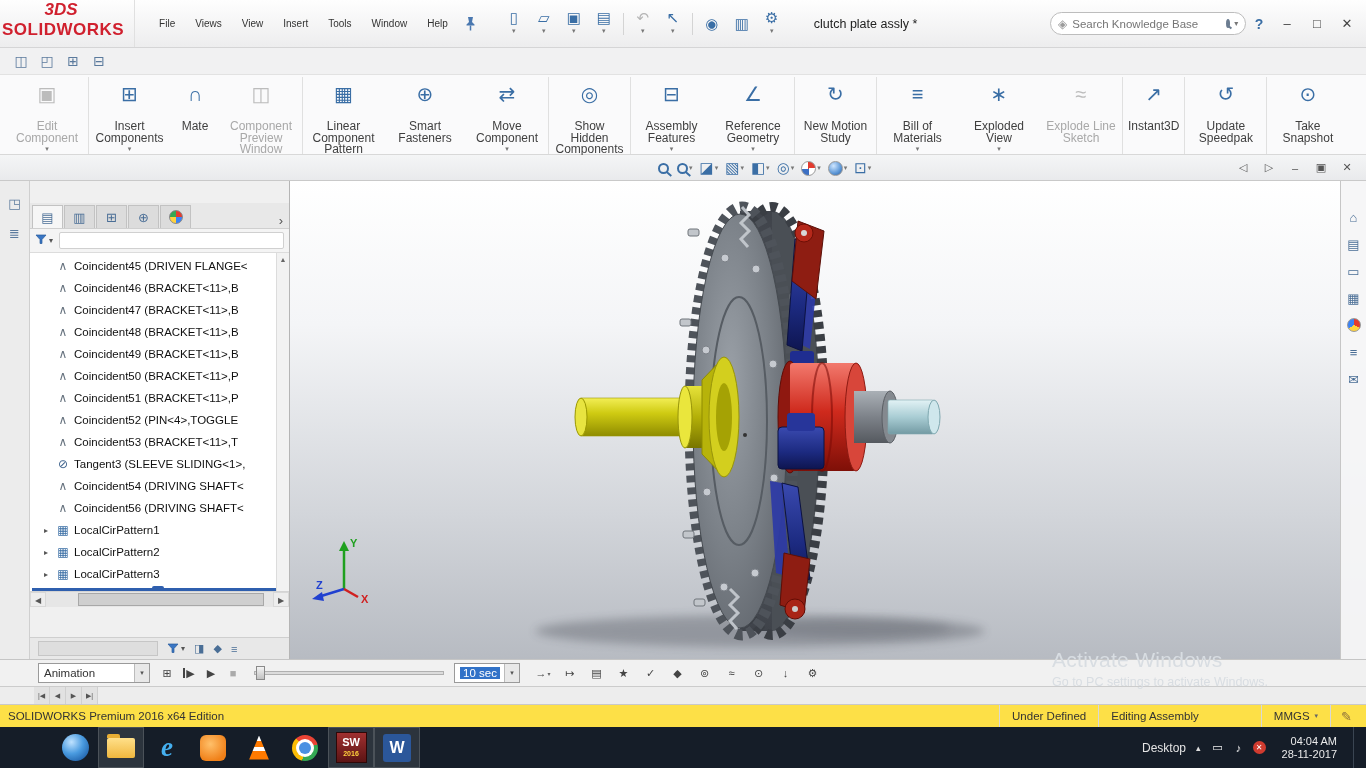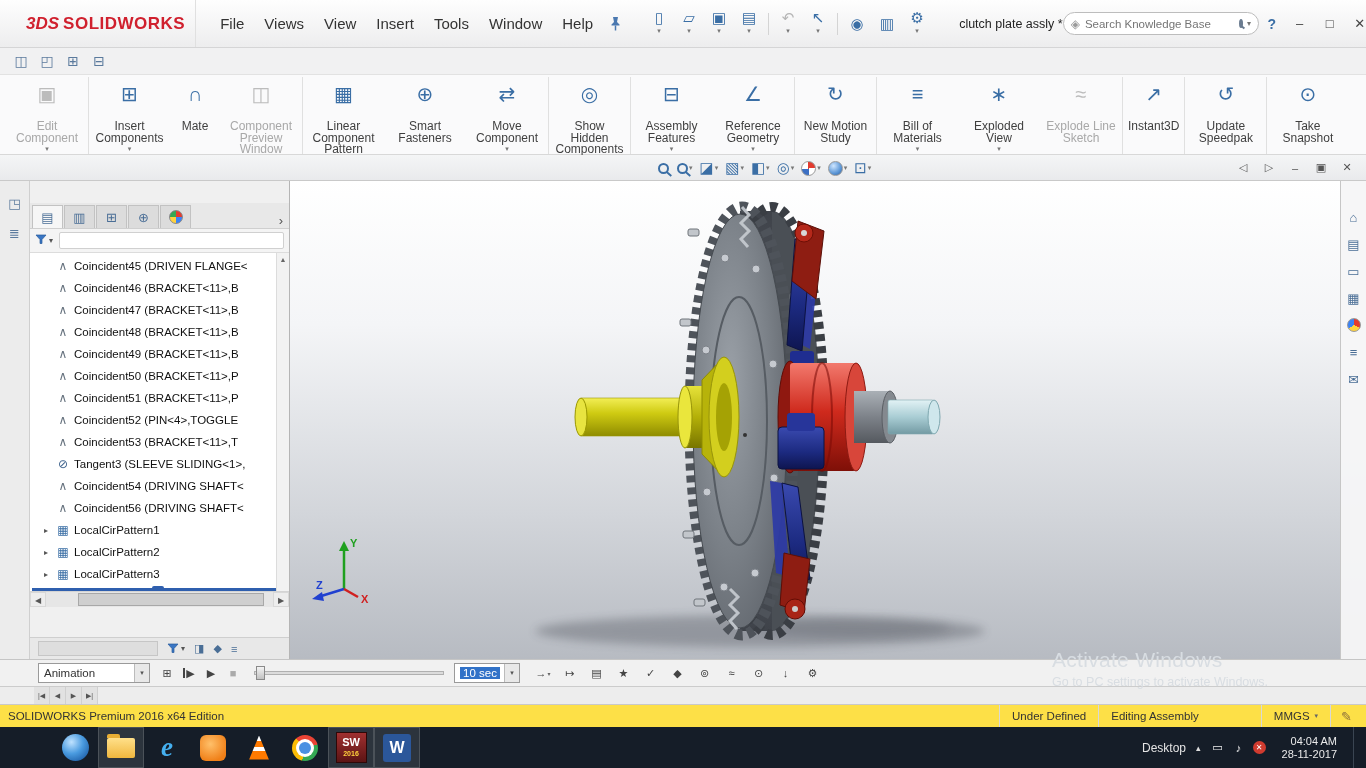--- a/index.html
+++ b/index.html
@@ -3,25 +3,25 @@
 <meta charset="utf-8">
 <style>
   * { box-sizing: border-box; margin: 0; padding: 0; }
   html,body { width:1366px; height:768px; overflow:hidden; }
   body { font-family:"Liberation Sans","DejaVu Sans",sans-serif; font-size:12px; color:#333; background:#fff; position:relative; }
 
   
   #titlebar { position:absolute; left:0; top:0; width:1366px; height:48px;
     background:linear-gradient(#fefefe,#ededee); border-bottom:1px solid #d5d5d6;
     display:flex; align-items:center; z-index:20; }
-  .logo { display:flex; align-items:baseline; padding:0 10px 0 26px; border-right:1px solid #e0e0e0; height:100%; align-items:center; }
+  .logo { display:flex; align-items:baseline; padding:0 10px 0 2px; border-right:1px solid #e0e0e0; height:100%; align-items:center;flex-direction:column; }
   .logo-3ds { color:#d0202e; font-weight:bold; font-style:italic; font-size:17px; margin-right:4px; }
   .logo-brand { color:#d0202e; font-weight:bold; font-size:17px; letter-spacing:.5px; }
   .menubar { display:flex; margin-left:14px; }
-  .menu-item { padding:5px 10px; font-size:15px; color:#333; cursor:default; }
+  .menu-item { padding:5px 10px; font-size:10px; color:#333; cursor:default; }
   .pin-icon { margin-left:6px; display:flex; align-items:center; }
   .quickbar { display:flex; align-items:center; margin-left:22px; }
   .qb { width:30px; height:28px; display:flex; flex-direction:column; align-items:center; justify-content:center; line-height:13px; }
   .qb-glyph { font-size:15px; color:#3a6ea5; }
   .qb-glyph.dis { color:#b5b5b5; }
   .qb-dd { font-size:7px; color:#777; }
   .qb.vsep { width:1px; height:22px; background:#d4d4d4; margin:0 4px; padding:0; }
   .doc-title { margin-left:27px; font-size:12.5px; color:#222; white-space:nowrap; }
   .search-wrap { margin-left:auto; display:flex; align-items:center; }
   .search-box { width:196px; height:23px; border:1px solid #bdbdbd; border-radius:12px; background:#fff;

